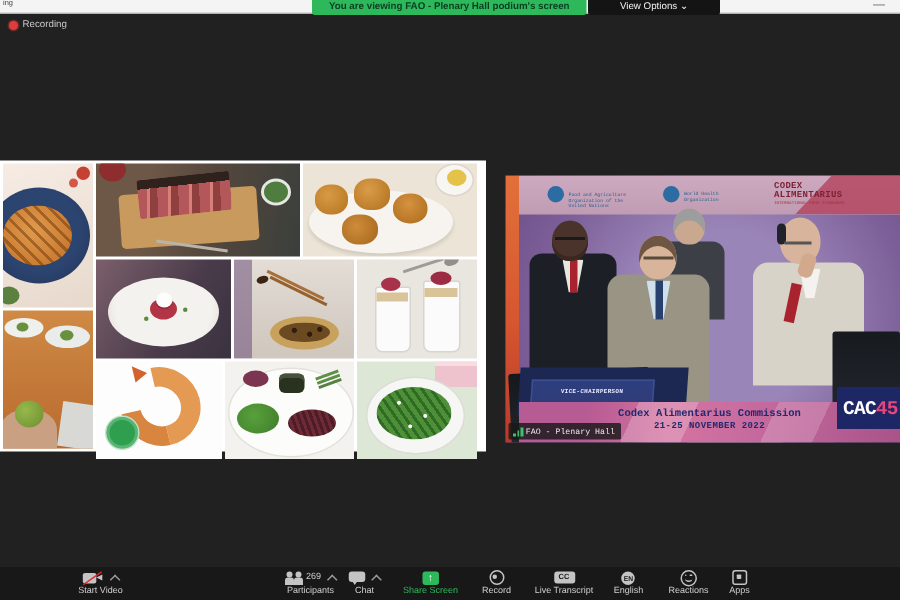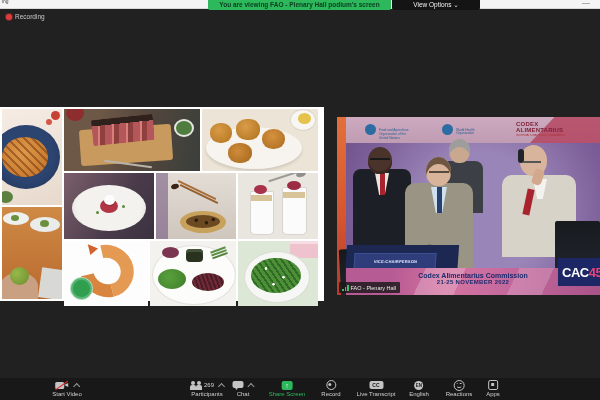--- a/index.html
+++ b/index.html
@@ -23,21 +23,21 @@
   .recording{position:absolute;left:6px;top:13px;display:flex;align-items:center;gap:3px;}
   .rec-dot{width:6px;height:6px;border-radius:50%;background:#e23b3b;box-shadow:0 0 0 1px rgba(226,59,59,.35);}
   .rec-label{font-size:6.5px;color:#c9c9c9;}
 
   
   .share-area{position:absolute;left:0;top:107px;width:324px;height:194px;background:#ffffff;}
   .tile{position:absolute;overflow:hidden;background:#eee;}
 
   
   .video{position:absolute;left:337px;top:117px;width:263px;height:178px;overflow:hidden;
-         background:radial-gradient(circle at 55% 55%, #9a85b8 0 35%, #7d6099 70%, #6b4c86 100%);}
+         background:radial-gradient(circle at 55% 55%, #9a85b8 0 35%, #7d6099 70%, #6b4c86 100%);font-family:Liberation Mono, monospace;}
   .v-band{position:absolute;left:0;top:0;width:9px;height:178px;
           background:linear-gradient(180deg,#e2703a,#d6562f 55%,#b63a2c);}
   .v-header{position:absolute;left:9px;top:0;width:254px;height:26px;
             background:linear-gradient(180deg,#cdaabf,#c09cb2);}
   .v-header-wedge{position:absolute;right:0;top:0;width:70px;height:26px;background:#b23a56;opacity:.75;
                   clip-path:polygon(35% 0,100% 0,100% 100%,0 100%);}
   .logo-circle{border-radius:50%;background:#2d6ca2;}
   .logo-text{color:#2a5e94;font-size:8px;transform:scale(.4);transform-origin:left center;line-height:1.1;white-space:pre-line;}
   .codex-title{color:#7e1f33;font-weight:bold;font-size:6px;line-height:1.05;letter-spacing:.2px;}
   .codex-sub{color:#a33;font-size:8px;transform:scale(.35);transform-origin:left top;white-space:nowrap;}

